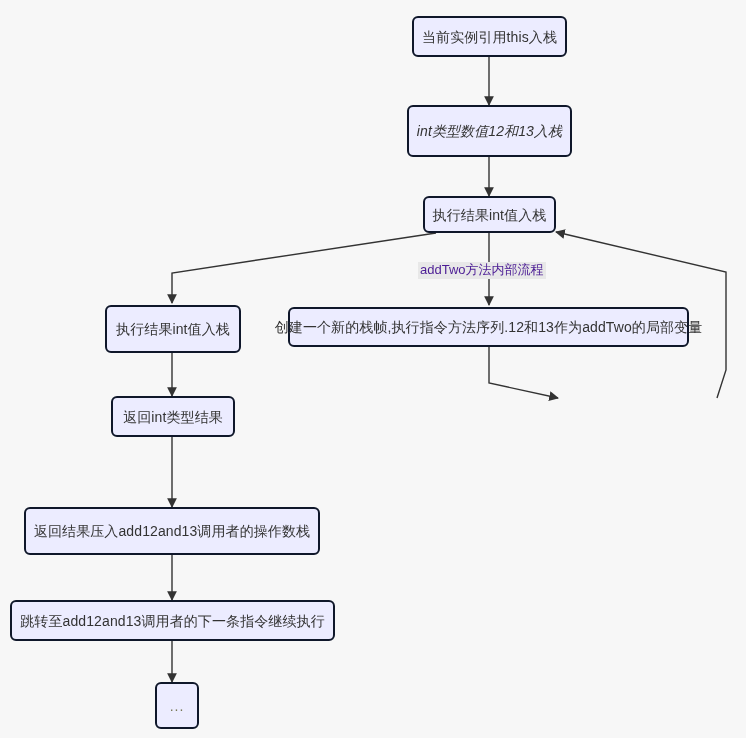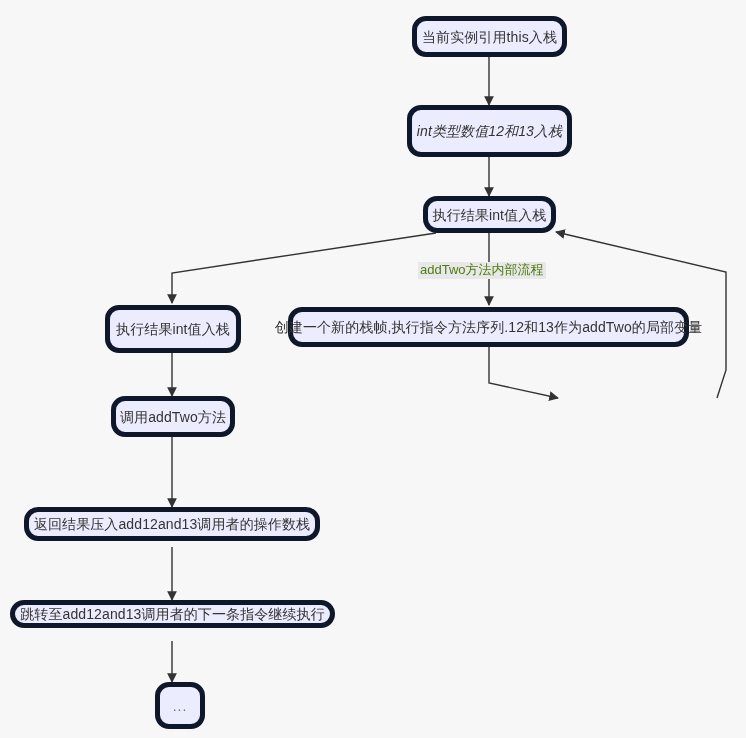--- a/index.html
+++ b/index.html
@@ -27,42 +27,42 @@
     left: 0;
     top: 0;
     width: 746px;
     height: 738px;
     pointer-events: none;
   }
   .node {
     position: absolute;
     box-sizing: border-box;
     background: #ececff;
-    border: 5px solid #0f172a;
-    border-radius: 14px;
+    border: 2px solid #0f172a;
+    border-radius: 6px;
     color: #333333;
     font-size: 14px;
     line-height: 1;
     display: flex;
     align-items: center;
     justify-content: center;
     text-align: center;
     padding: 0 20px;
     white-space: nowrap;
     letter-spacing: 0.1px;
   }
   .node.ellipsis {
     font-size: 14px;
     color: #777755;
     letter-spacing: 1px;
   }
   .edge-label {
     position: absolute;
     background: #e8e8e8;
-    color: #4d7c0f;
+    color: #4c1d95;
     font-size: 13px;
     line-height: 1.15;
     padding: 1px 2px;
     white-space: nowrap;
   }
 </style>
 </head>
 <body>
 
 <div id="diagram">
@@ -98,25 +98,25 @@
   <div class="node" style="left:412px; top:16px; width:155px; height:41px;">当前实例引用this入栈</div>
 
   <div class="node" style="left:407px; top:105px; width:165px; height:52px;font-style:italic;">int类型数值12和13入栈</div>
 
   <div class="node" style="left:423px; top:196px; width:133px; height:37px;">执行结果int值入栈</div>
 
   <div class="node" style="left:105px; top:305px; width:136px; height:48px;">执行结果int值入栈</div>
 
   <div class="node" style="left:288px; top:307px; width:401px; height:40px;">创建一个新的栈帧,执行指令方法序列.12和13作为addTwo的局部变量</div>
 
-  <div class="node" style="left:111px; top:396px; width:124px; height:41px;">调用addTwo方法</div>
+  <div class="node" style="left:111px; top:396px; width:124px; height:41px;">返回int类型结果</div>
 
 
-  <div class="node" style="left:24px; top:507px; width:296px; height:34px;">返回结果压入add12and13调用者的操作数栈</div>
+  <div class="node" style="left:24px; top:507px; width:296px; height:48px;">返回结果压入add12and13调用者的操作数栈</div>
 
-  <div class="node" style="left:10px; top:600px; width:325px; height:28px;">跳转至add12and13调用者的下一条指令继续执行</div>
+  <div class="node" style="left:10px; top:600px; width:325px; height:41px;">跳转至add12and13调用者的下一条指令继续执行</div>
 
   <div class="node ellipsis" style="left:155px; top:682px; width:35px; height:47px;">...</div>
 
   <div class="edge-label" style="left:418px; top:262px;">addTwo方法内部流程</div>
 
 
 </div>
 
 </body></html>

